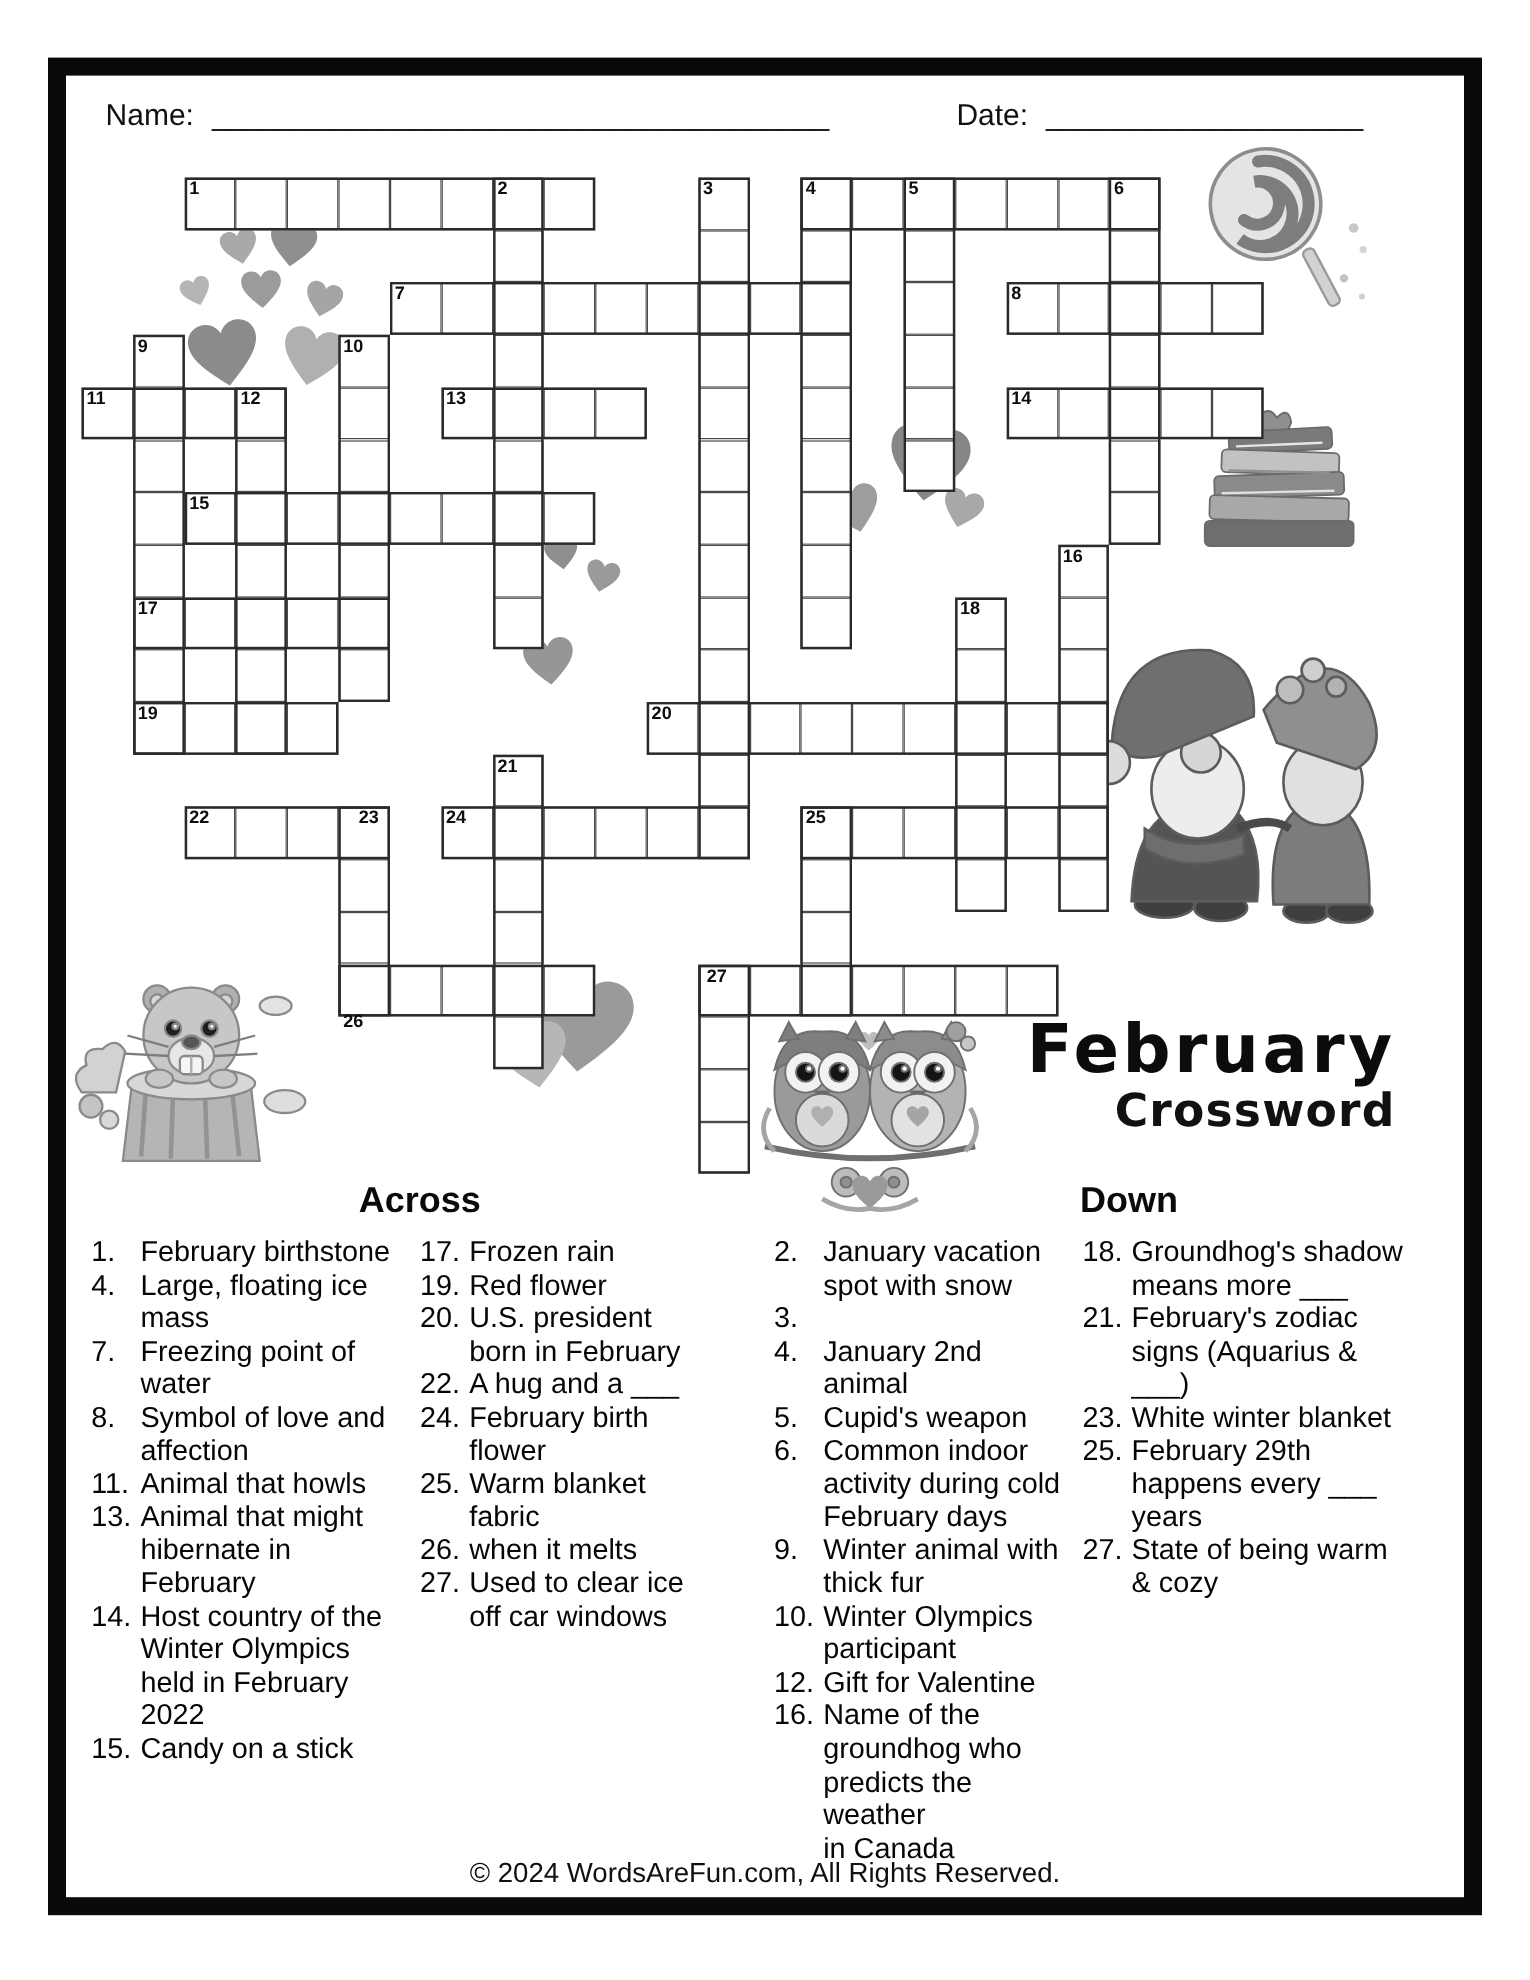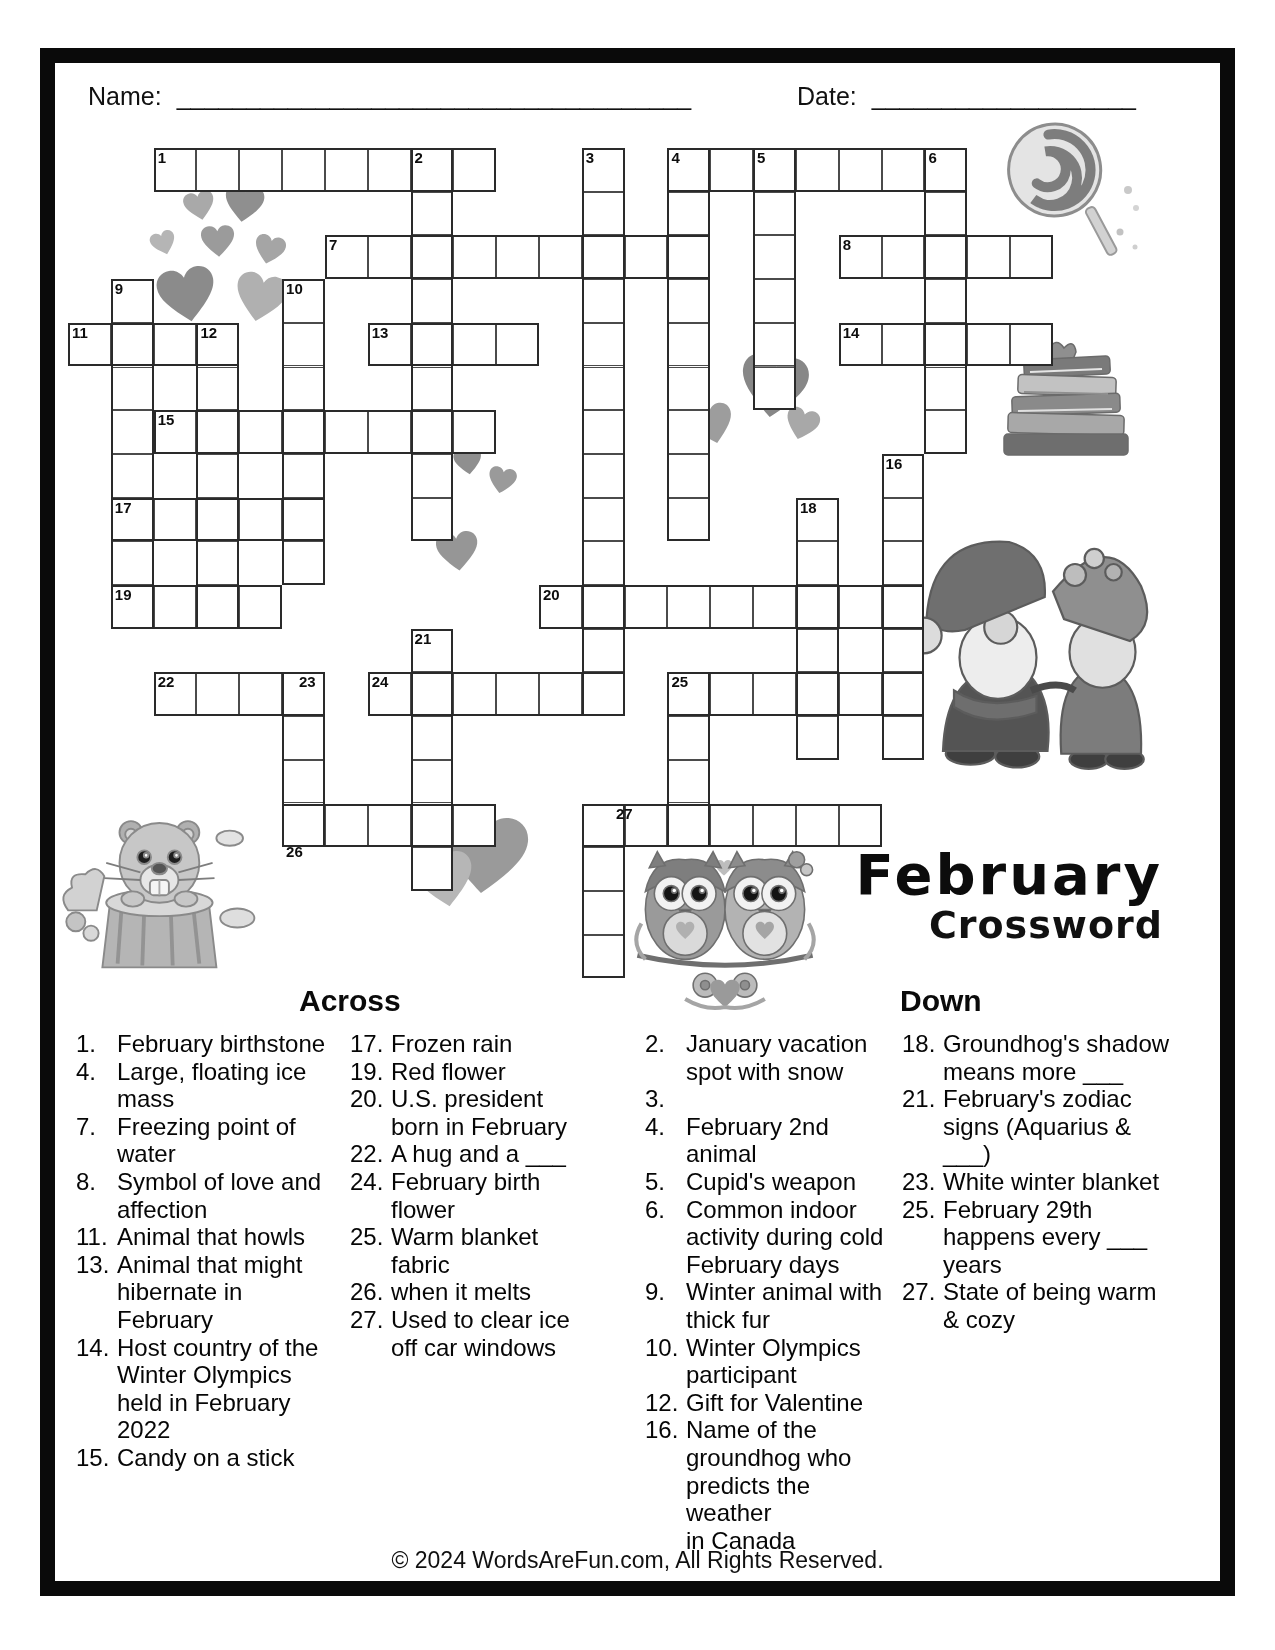--- a/index.html
+++ b/index.html
@@ -411,21 +411,21 @@
     <div class="cellnum" style="left: 110.82px; top: 497.6px;">17</div>
     <div class="cellnum" style="left: 795.94px; top: 497.6px;">18</div>
     <div class="cellnum" style="left: 110.82px; top: 585px;">19</div>
     <div class="cellnum" style="left: 539.02px; top: 585px;">20</div>
     <div class="cellnum" style="left: 410.56px; top: 628.7px;">21</div>
     <div class="cellnum" style="left: 153.64px; top: 672.4px;">22</div>
     <div class="cellnum" style="left: 295px; top: 672.4px;">23</div>
     <div class="cellnum" style="left: 367.74px; top: 672.4px;">24</div>
     <div class="cellnum" style="left: 667.48px; top: 672.4px;">25</div>
     <div class="cellnum" style="left: 282.1px; top: 842px;">26</div>
-    <div class="cellnum" style="left: 612px; top: 803.5px;">27</div>
+    <div class="cellnum" style="left: 585px; top: 803.5px;">27</div>
   </div>
 
 <div id="titleBlock">
   <div class="title1">February</div>
   <div class="title2">Crossword</div>
 </div>
 
 <div class="listhead" id="acrossHead">Across</div>
 <div class="listhead" id="downHead">Down</div>
 
@@ -548,21 +548,21 @@
         <div>January vacation</div>
         <div>spot with snow</div>
       </span>
     </div>
     <div class="clue">
       <span class="cnum">3.</span>
     </div>
     <div class="clue">
       <span class="cnum">4.</span>
       <span class="ctxt">
-        <div>February 2nd animal</div>
+        <div>January 2nd animal</div>
       </span>
     </div>
     <div class="clue">
       <span class="cnum">5.</span>
       <span class="ctxt">
         <div>Cupid's weapon</div>
       </span>
     </div>
     <div class="clue">
       <span class="cnum">6.</span>

